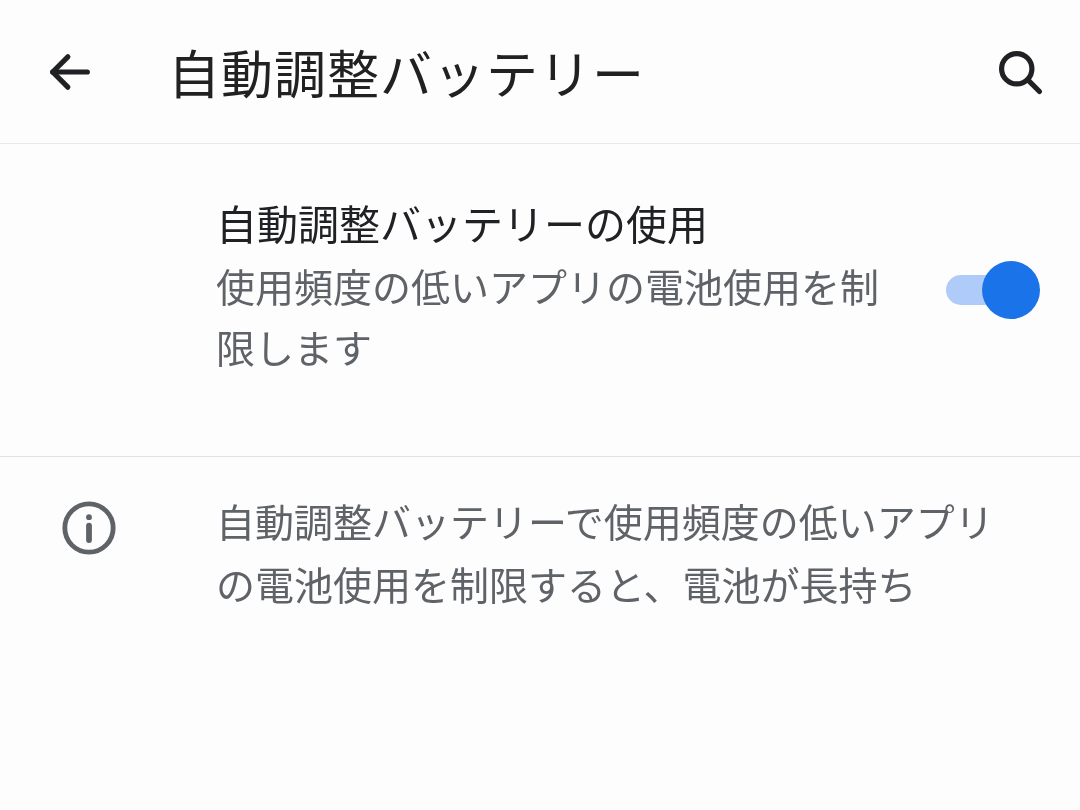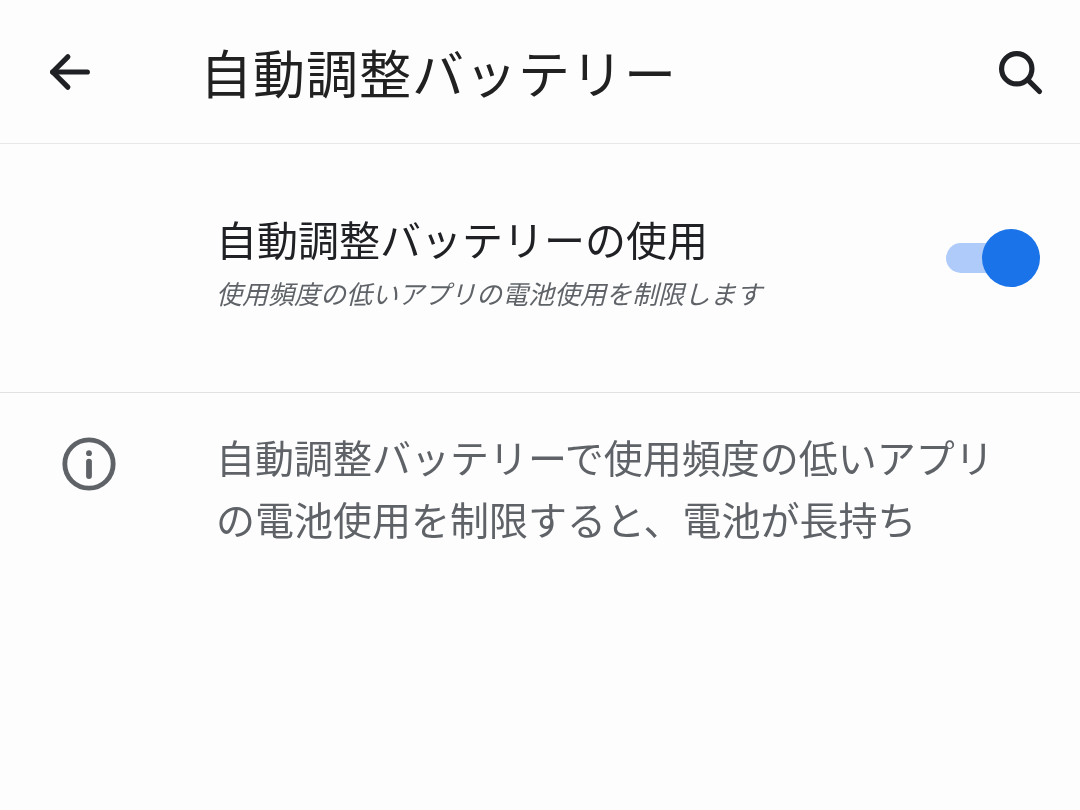--- a/index.html
+++ b/index.html
@@ -24,21 +24,21 @@
     align-items: center;
     justify-content: center;
     cursor: pointer;
   }
   .back-btn svg { width: 52px; height: 52px; }
   .title {
     flex: 1;
     font-size: 52px;
     font-weight: 400;
     color: #212121;
-    margin-left: 80px;
+    margin-left: 48px;
     letter-spacing: 1px;
   }
   .search-btn {
     width: 80px;
     display: flex;
     align-items: center;
     justify-content: center;
     cursor: pointer;
   }
   .search-btn svg { width: 52px; height: 52px; }
@@ -50,27 +50,25 @@
     align-items: center;
     padding: 20px 40px 20px 216px;
   }
   .row-text { flex: 1; padding-right: 30px; }
   .row-title {
     font-size: 41px;
     color: #202124;
     line-height: 1.3;
     margin-bottom: 6px;
     font-weight: 400;
-    margin-top: 16px;
   }
   .row-sub {
-    font-size: 26px;
+    font-size: 39px;
     color: #5f6368;
     line-height: 1.55;
-    font-style: italic;
   }
   .toggle {
     position: relative;
     width: 94px;
     height: 58px;
     flex-shrink: 0;
     cursor: pointer;
   }
   .track {
     position: absolute;

